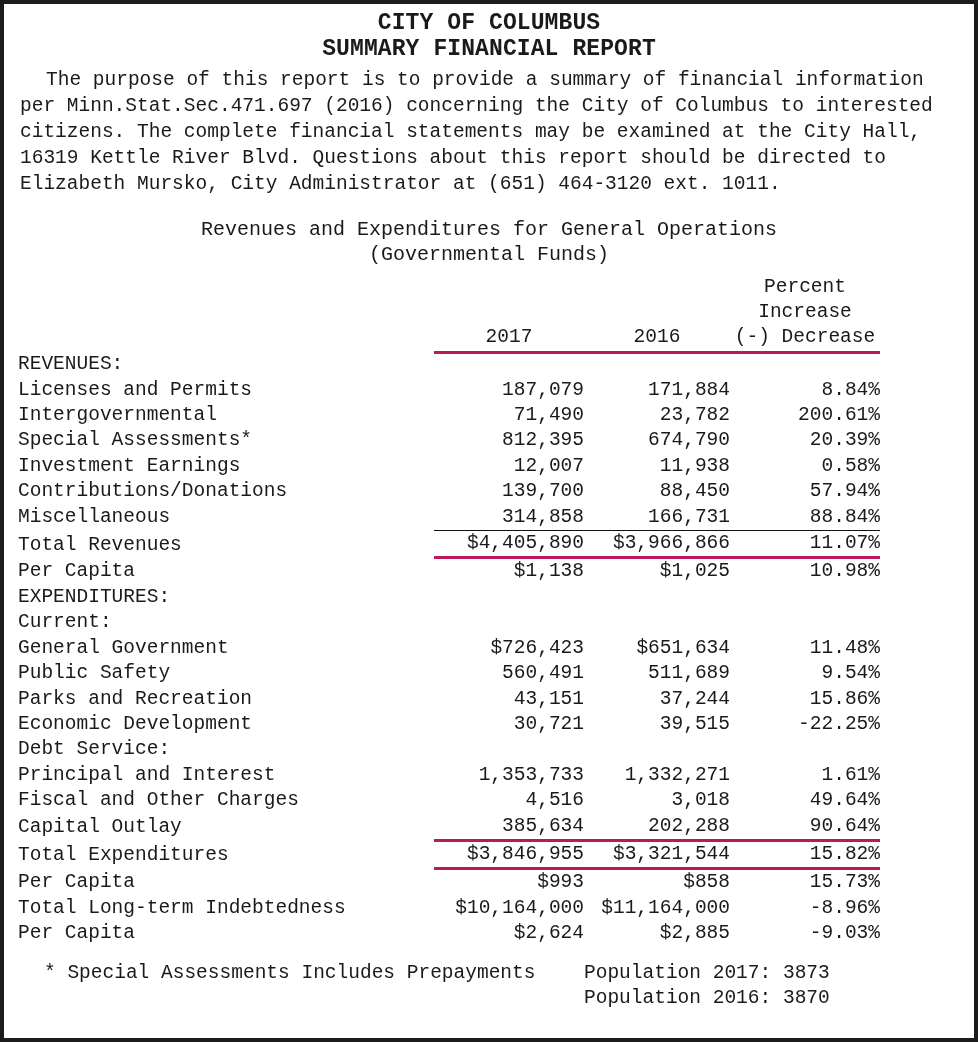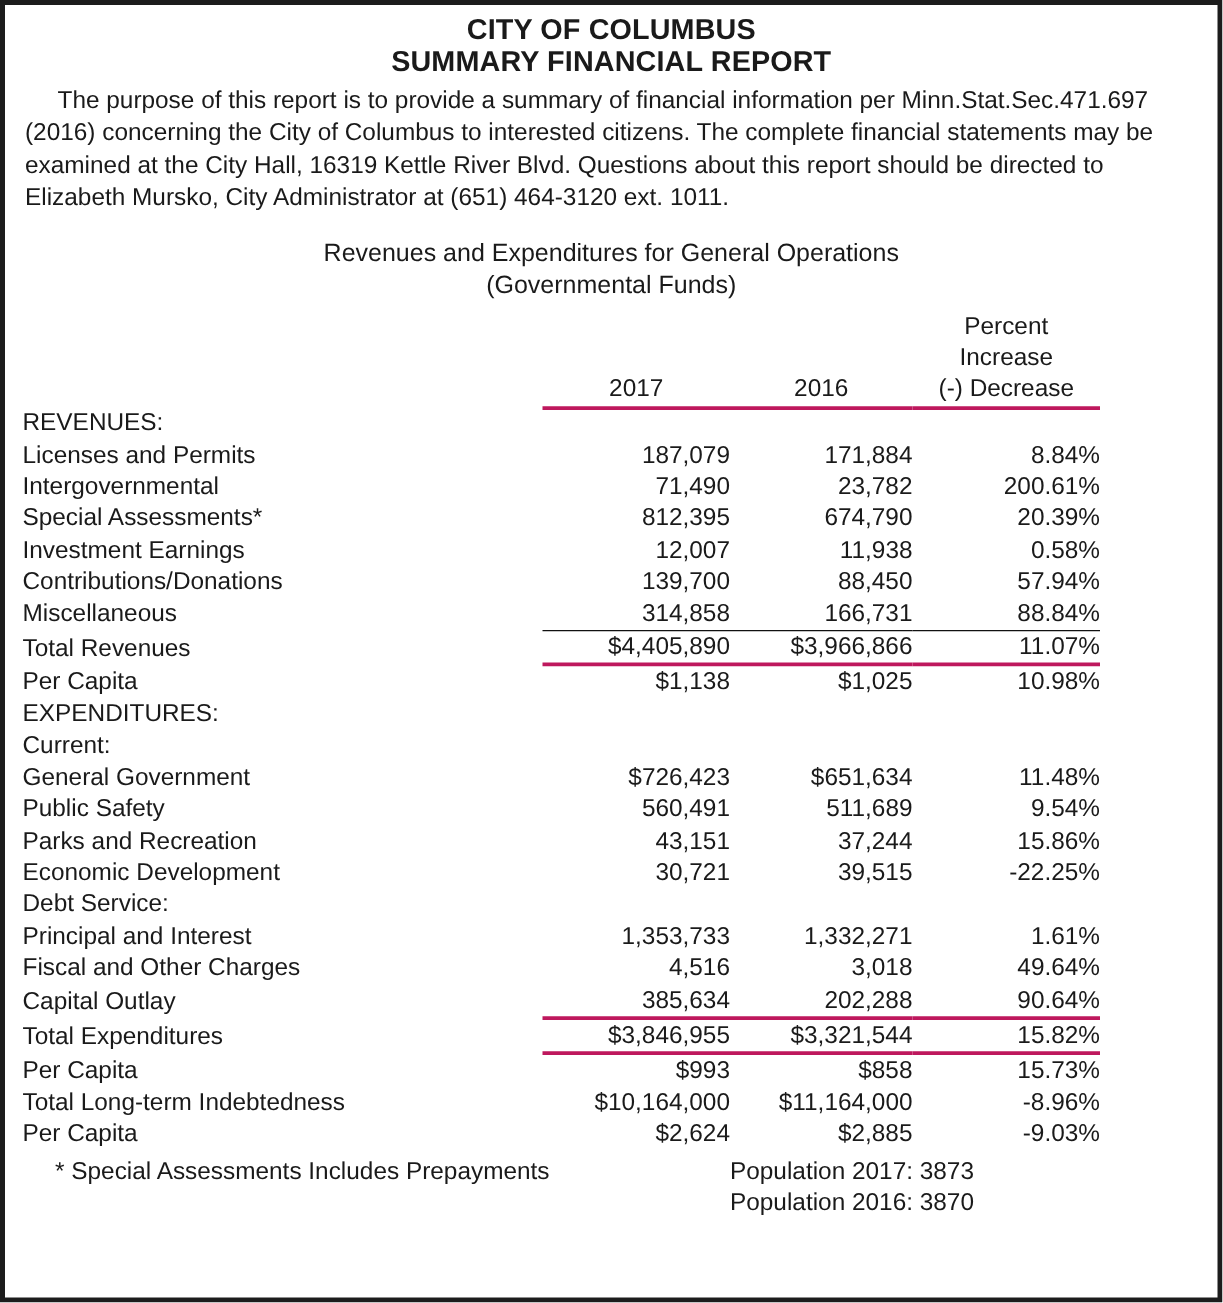--- a/index.html
+++ b/index.html
@@ -20,20 +20,21 @@
     background: #ffffff;
     border: 4px solid #1c1c1c;
     overflow: hidden;
   }
   .inner {
     position: relative;
     width: 100%;
     height: 100%;
     box-sizing: border-box;
     padding: 6px 14px 12px 14px;
+    font-family: Liberation Mono, monospace;
   }
 
   
   .doc-title {
     text-align: center;
     font-weight: bold;
     font-size: 23px;
     line-height: 26px;
     letter-spacing: 0.1px;
   }
@@ -100,21 +101,21 @@
   
   .lv0 { padding-left: 74px; }   
   .lv1 { padding-left: 90px; }   
   .lv2 { padding-left: 103px; }  
   .lv3 { padding-left: 126px; }  
   .lv-cap { padding-left: 76px; } 
   .lv-lt  { padding-left: 75px; } 
 
   
   .footer-row {
-    margin-top: 4px;
+    margin-top: 14px;
     display: flex;
     align-items: flex-start;
     font-size: 19.5px;
     line-height: 25.4px;
   }
   .footnote {
     width: 566px;
     padding-left: 26px;
     box-sizing: border-box;
   }

